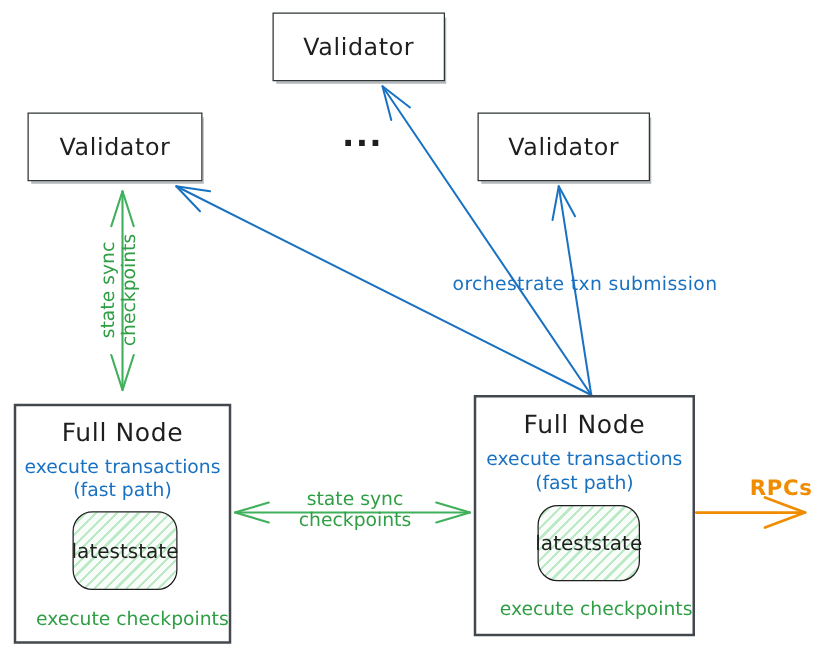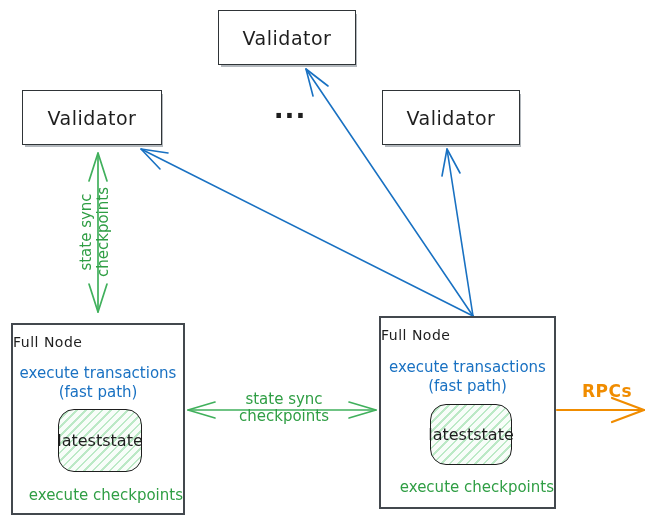--- a/index.html
+++ b/index.html
@@ -18,21 +18,21 @@
   svg .stroke-orange{stroke:var(--orange);fill:none;stroke-width:2.2;stroke-linecap:round;stroke-linejoin:round;}
 
   .box{position:absolute;background:#fff;border:1.6px solid var(--box_border);box-sizing:border-box;}
   .validator{
     display:flex;align-items:center;justify-content:center;
     font-size:19px;letter-spacing:.5px;
     box-shadow:2px 3px 0 -1px var(--shadow);
     border-color:#2f3437;
   }
   .fullnode{border-width:2px;}
-  .fn-title{position:absolute;left:0;right:0;top:9px;text-align:left;font-size:14px;letter-spacing:.5px;}
+  .fn-title{position:absolute;left:0;right:0;top:9px;text-align:center;font-size:20px;letter-spacing:.5px;}
   .fn-blue{position:absolute;left:0;right:0;text-align:center;font-size:15px;line-height:19px;color:var(--blue);}
   .fn-green{position:absolute;left:0;right:0;text-align:right;font-size:15px;color:var(--green);}
   .state-box{
     position:absolute;box-sizing:border-box;border:1.7px solid var(--state_border);border-radius:16px;
     background:repeating-linear-gradient(135deg,var(--hatch_line) 0 1.8px,var(--hatch_bg) 1.8px 6px);
     display:flex;flex-direction:row;align-items:center;justify-content:center;
     font-size:16px;line-height:20px;color:var(--ink);text-align:center;
   }
   .ellipsis{position:absolute;font-size:26px;font-weight:bold;letter-spacing:1px;line-height:26px;}
   .lbl{position:absolute;text-align:center;}
@@ -111,16 +111,17 @@
   <div class="lbl lbl-green vlabel" style="left:38px;top:212px;width:120px;height:40px;">
     <div>state sync</div>
     <div>checkpoints</div>
   </div>
 
   <div class="lbl lbl-green" style="left:214px;top:391px;width:140px;">
     <div>state sync</div>
     <div>checkpoints</div>
   </div>
 
+  <div class="lbl lbl-blue" style="left:356px;top:218px;width:224px;">orchestrate txn submission</div>
 
-  <div class="lbl lbl-orange" style="left:576px;top:381px;width:62px;">RPCs</div>
+  <div class="lbl lbl-orange" style="left:588px;top:381px;width:62px;text-align:right;">RPCs</div>
 
 </div>
 
 </body></html>

